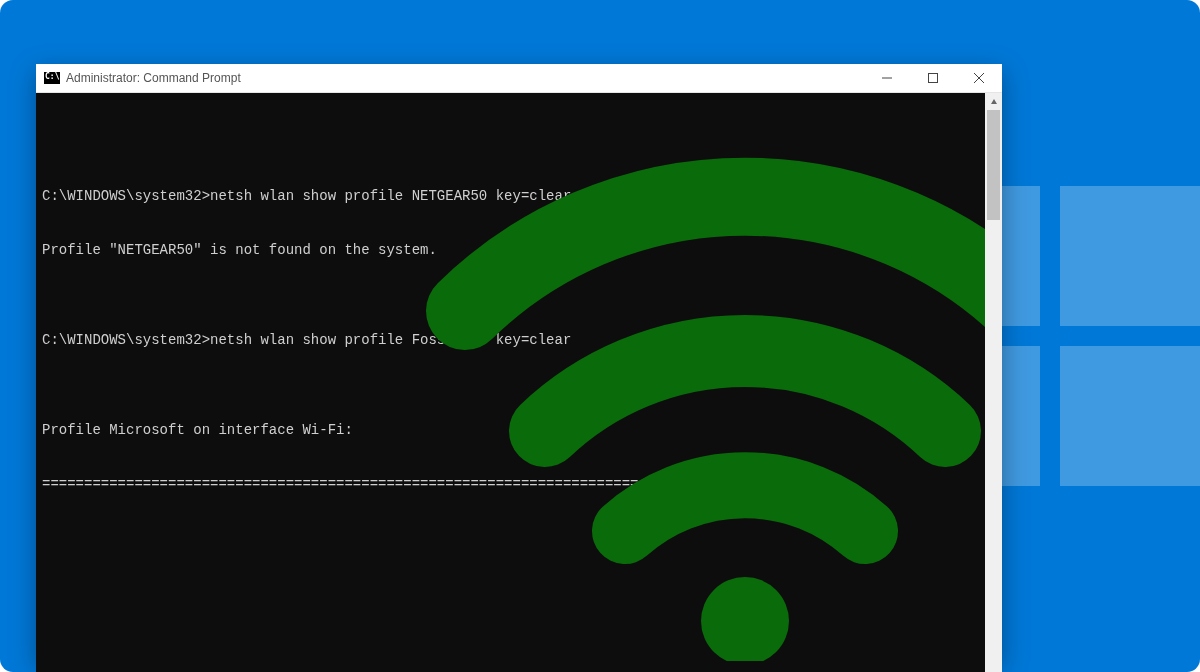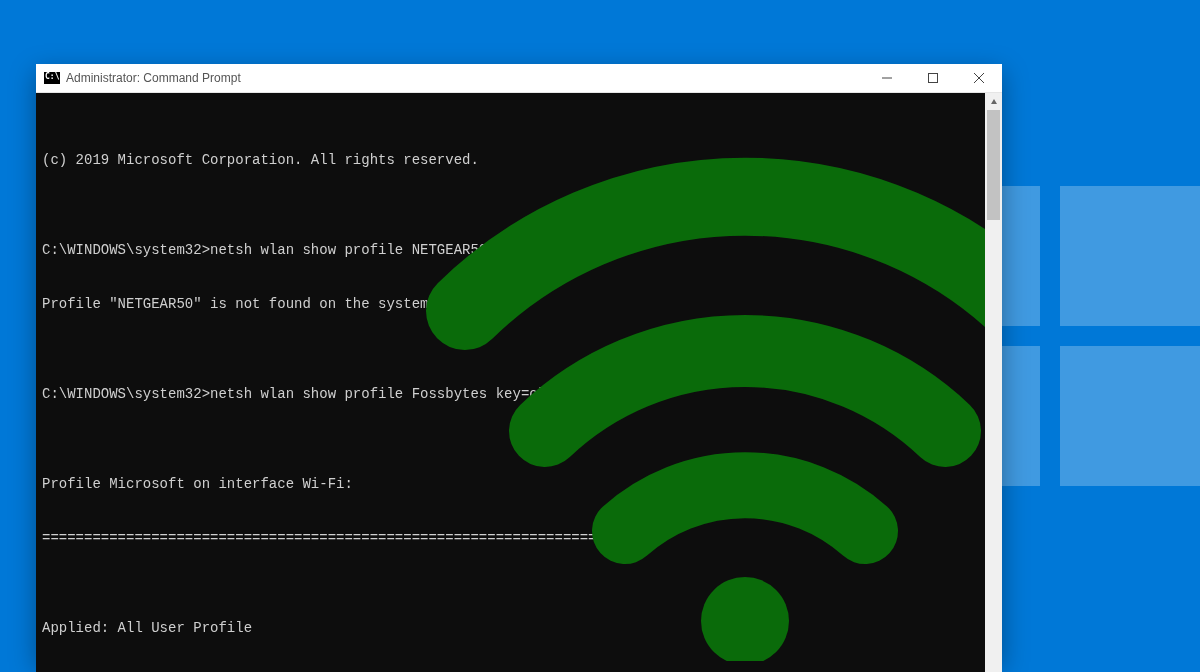--- a/index.html
+++ b/index.html
@@ -1,17 +1,17 @@
 <!DOCTYPE html>
 <html><head>
 <meta charset="utf-8">
 <style>
   html,body{margin:0;padding:0;width:1200px;height:672px;overflow:hidden;font-family:"Segoe UI",Tahoma,sans-serif;}
   
-  .desktop{position:relative;width:1200px;height:672px;background:#0078d7;}
+  .desktop{position:relative;width:1200px;height:672px;background:#0078d7;border-radius:13px;}
   
   .winlogo{position:absolute;right:0;top:50%;transform:translateY(-50%);width:300px;height:300px;}
   .winlogo .q{position:absolute;background:rgba(255,255,255,0.25);}
   .winlogo .q1{left:0;top:0;width:140px;height:140px;}
   .winlogo .q2{left:160px;top:0;width:140px;height:140px;}
   .winlogo .q3{left:0;top:160px;width:140px;height:140px;}
   .winlogo .q4{left:160px;top:160px;width:140px;height:140px;}
   
   .window{position:absolute;left:36px;top:64px;width:966px;height:598px;background:#ffffff;box-shadow:0 8px 24px rgba(0,0,0,.35);display:flex;flex-direction:column;}
   .titlebar{height:28px;display:flex;align-items:center;background:#ffffff;border-bottom:1px solid #e5e5e5;user-select:none;}
@@ -71,31 +71,29 @@
     <div class="client">
       <div class="console">
         <svg class="wifi" viewBox="0 0 720 560">
           <g fill="none" stroke="#0a6b0a" stroke-linecap="round">
             <path d="M80 210 A400 400 0 0 1 640 210" stroke-width="78"></path>
             <path d="M160 330 A290 290 0 0 1 560 330" stroke-width="72"></path>
             <path d="M240 430 A180 180 0 0 1 480 430" stroke-width="66"></path>
           </g>
           <circle cx="360" cy="520" r="44" fill="#0a6b0a"></circle>
         </svg>
-        <div class="line">(c) 2019 Microsoft Corporation. All rights reserved.</div>
         <div class="line"></div>
         <div class="line">C:\WINDOWS\system32&gt;netsh wlan show profile NETGEAR50 key=clear</div>
         <div class="line">Profile "NETGEAR50" is not found on the system.</div>
         <div class="line"></div>
         <div class="line">C:\WINDOWS\system32&gt;netsh wlan show profile Fossbytes key=clear</div>
         <div class="line"></div>
         <div class="line">Profile Microsoft on interface Wi-Fi:</div>
         <div class="line">=======================================================================</div>
         <div class="line"></div>
-        <div class="line">Applied: All User Profile</div>
         <div class="line"></div>
         
         
         
         
         
         
         
         
         

